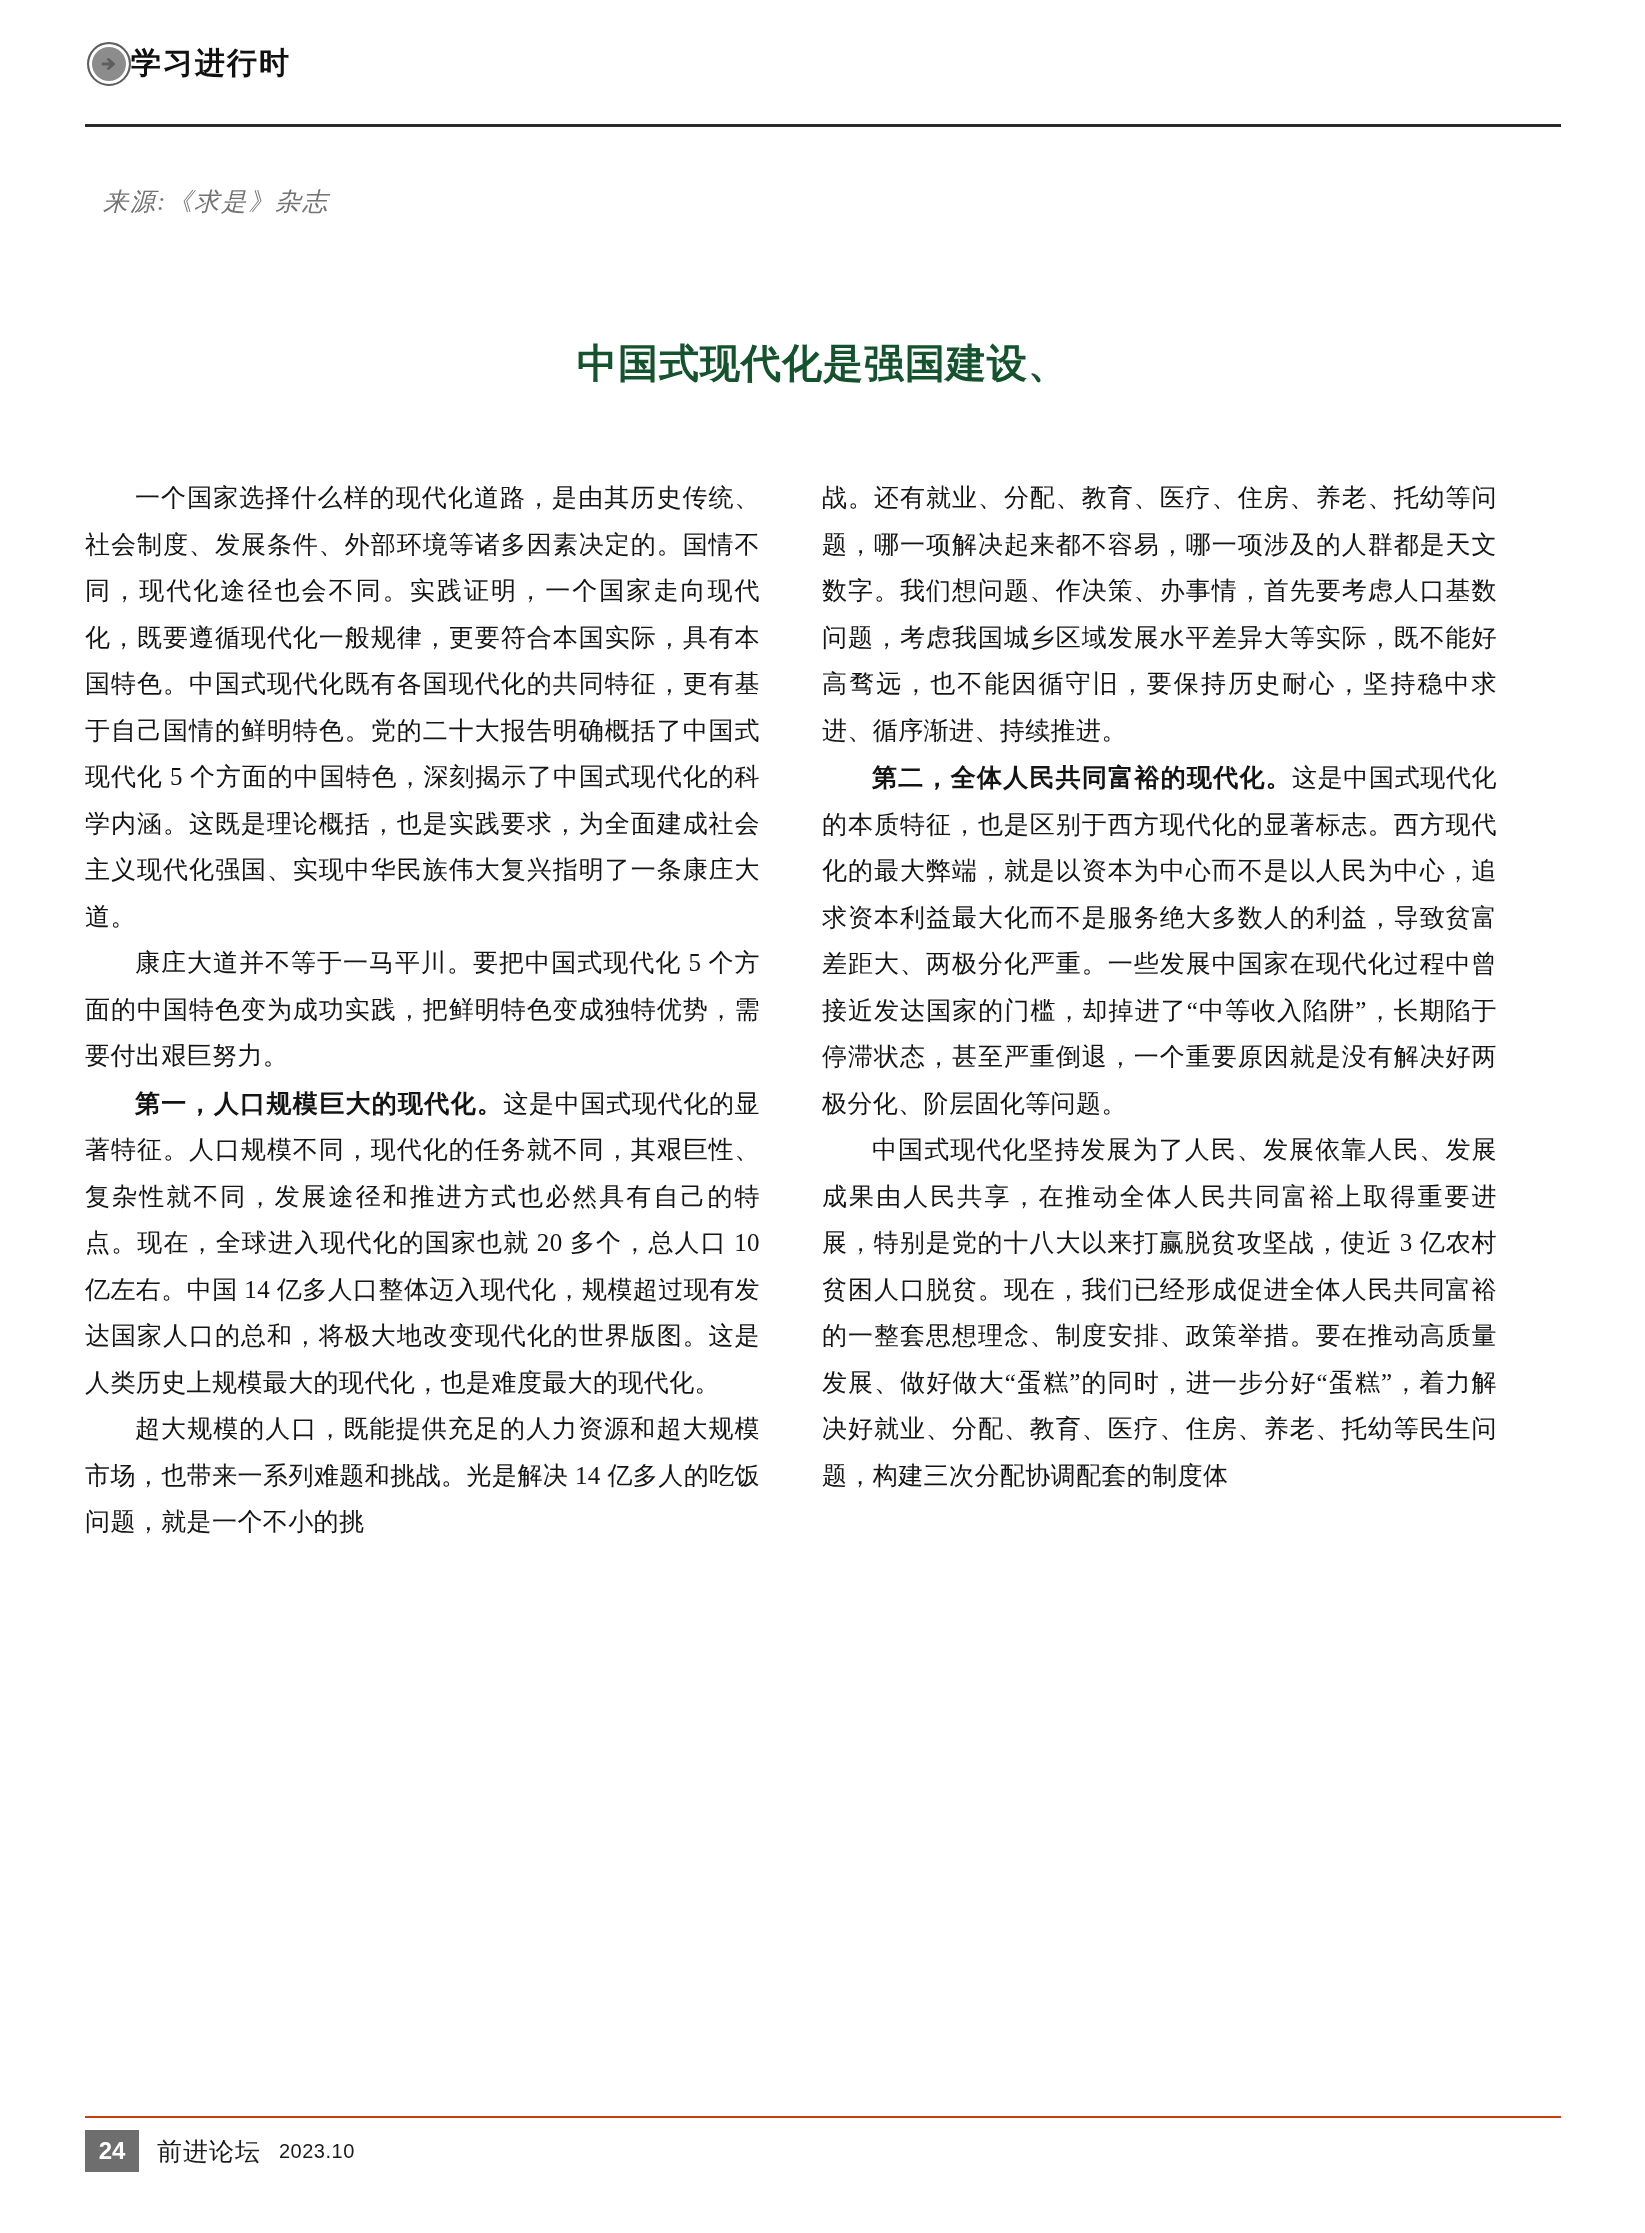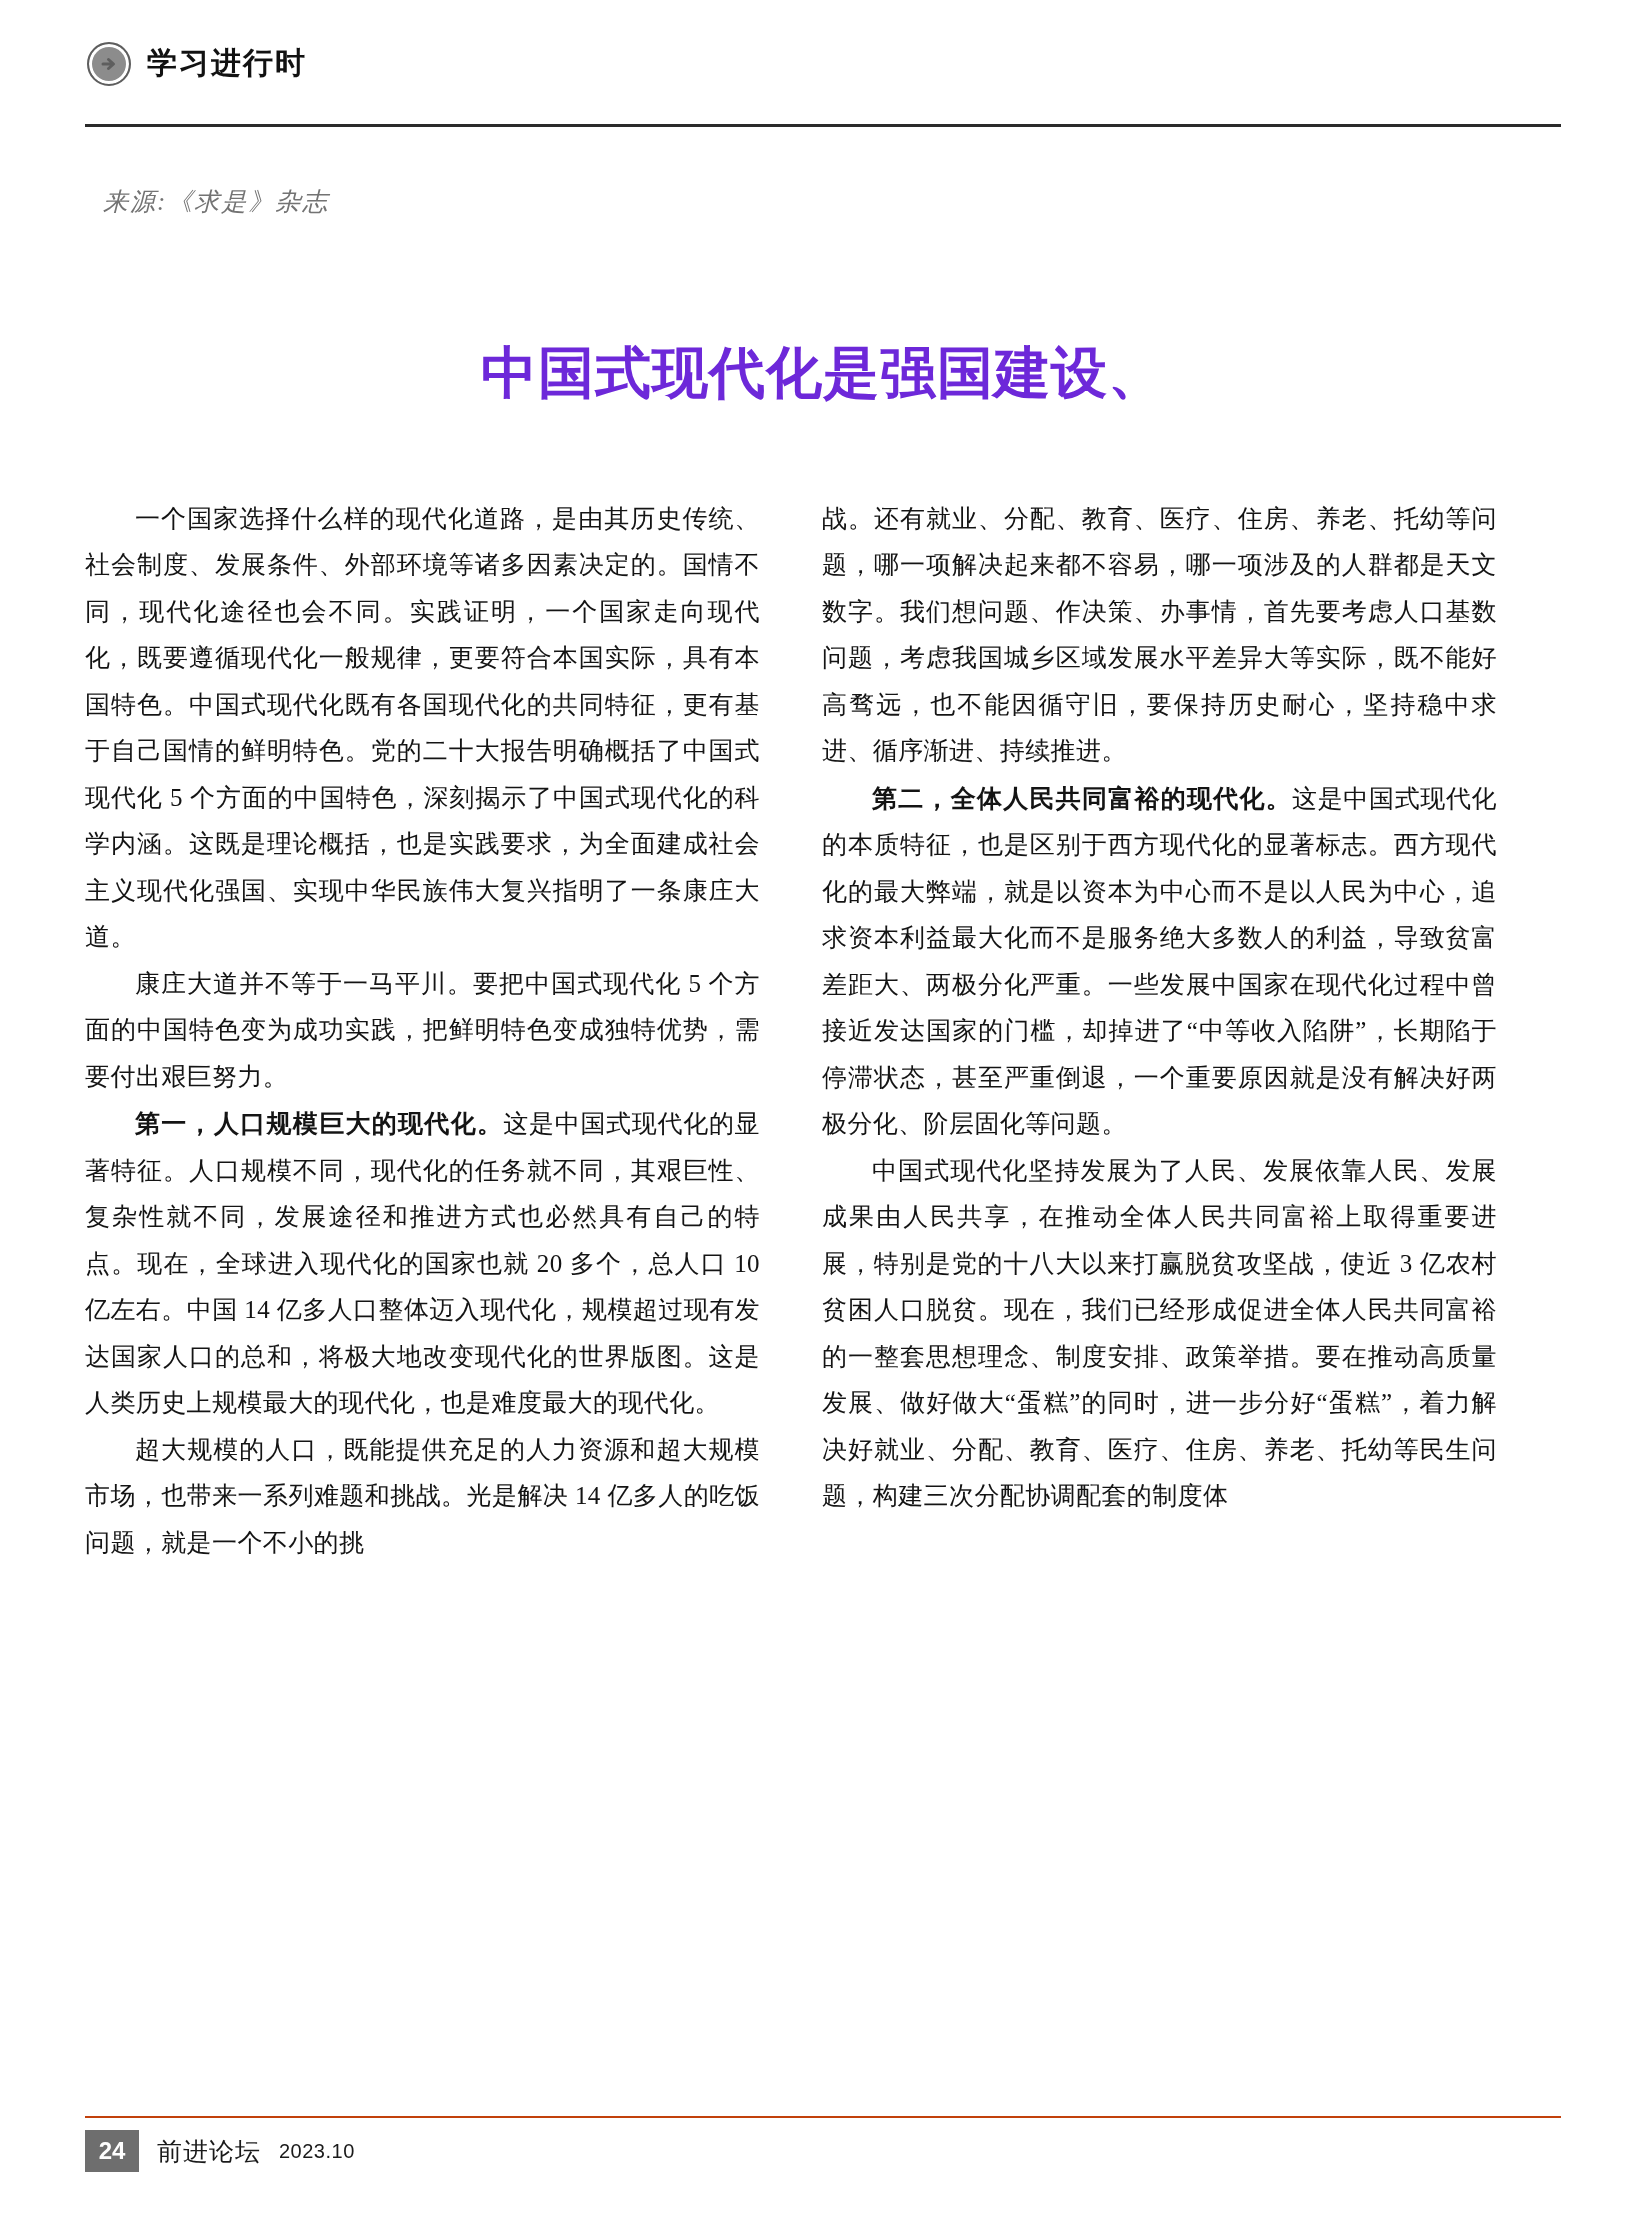--- a/index.html
+++ b/index.html
@@ -31,21 +31,21 @@
     position: relative;
     height: 82px;
     margin-top: 42px;
     border-bottom: 3px solid #2a2a2a;
     display: flex;
     align-items: flex-start;
   }
   .masthead-inner {
     display: flex;
     align-items: center;
-    gap: 16px;
+    gap: 0;
     padding-left: 2px;
   }
   .arrow-badge {
     width: 40px;
     height: 40px;
     border-radius: 50%;
     background: #8c8c8c;
     border: 2px solid #5e5e5e;
     display: flex;
     align-items: center;
@@ -75,24 +75,24 @@
   }
 
   
   .title-block {
     margin-top: 119px;
     text-align: center;
   }
   .article-title {
     font-family: "Liberation Sans", "DejaVu Sans", sans-serif;
     font-weight: bold;
-    font-size: 56px;
+    font-size: 40px;
     line-height: 1.30;
     letter-spacing: 1px;
-    color: #6d28d9;
+    color: #14532d;
   }
   .article-title .line2 { display: block; }
   .byline {
     margin-top: 36px;
     font-family: "Liberation Sans", "DejaVu Sans", sans-serif;
     font-weight: bold;
     font-size: 32px;
     letter-spacing: 3px;
     color: #111;
   }

